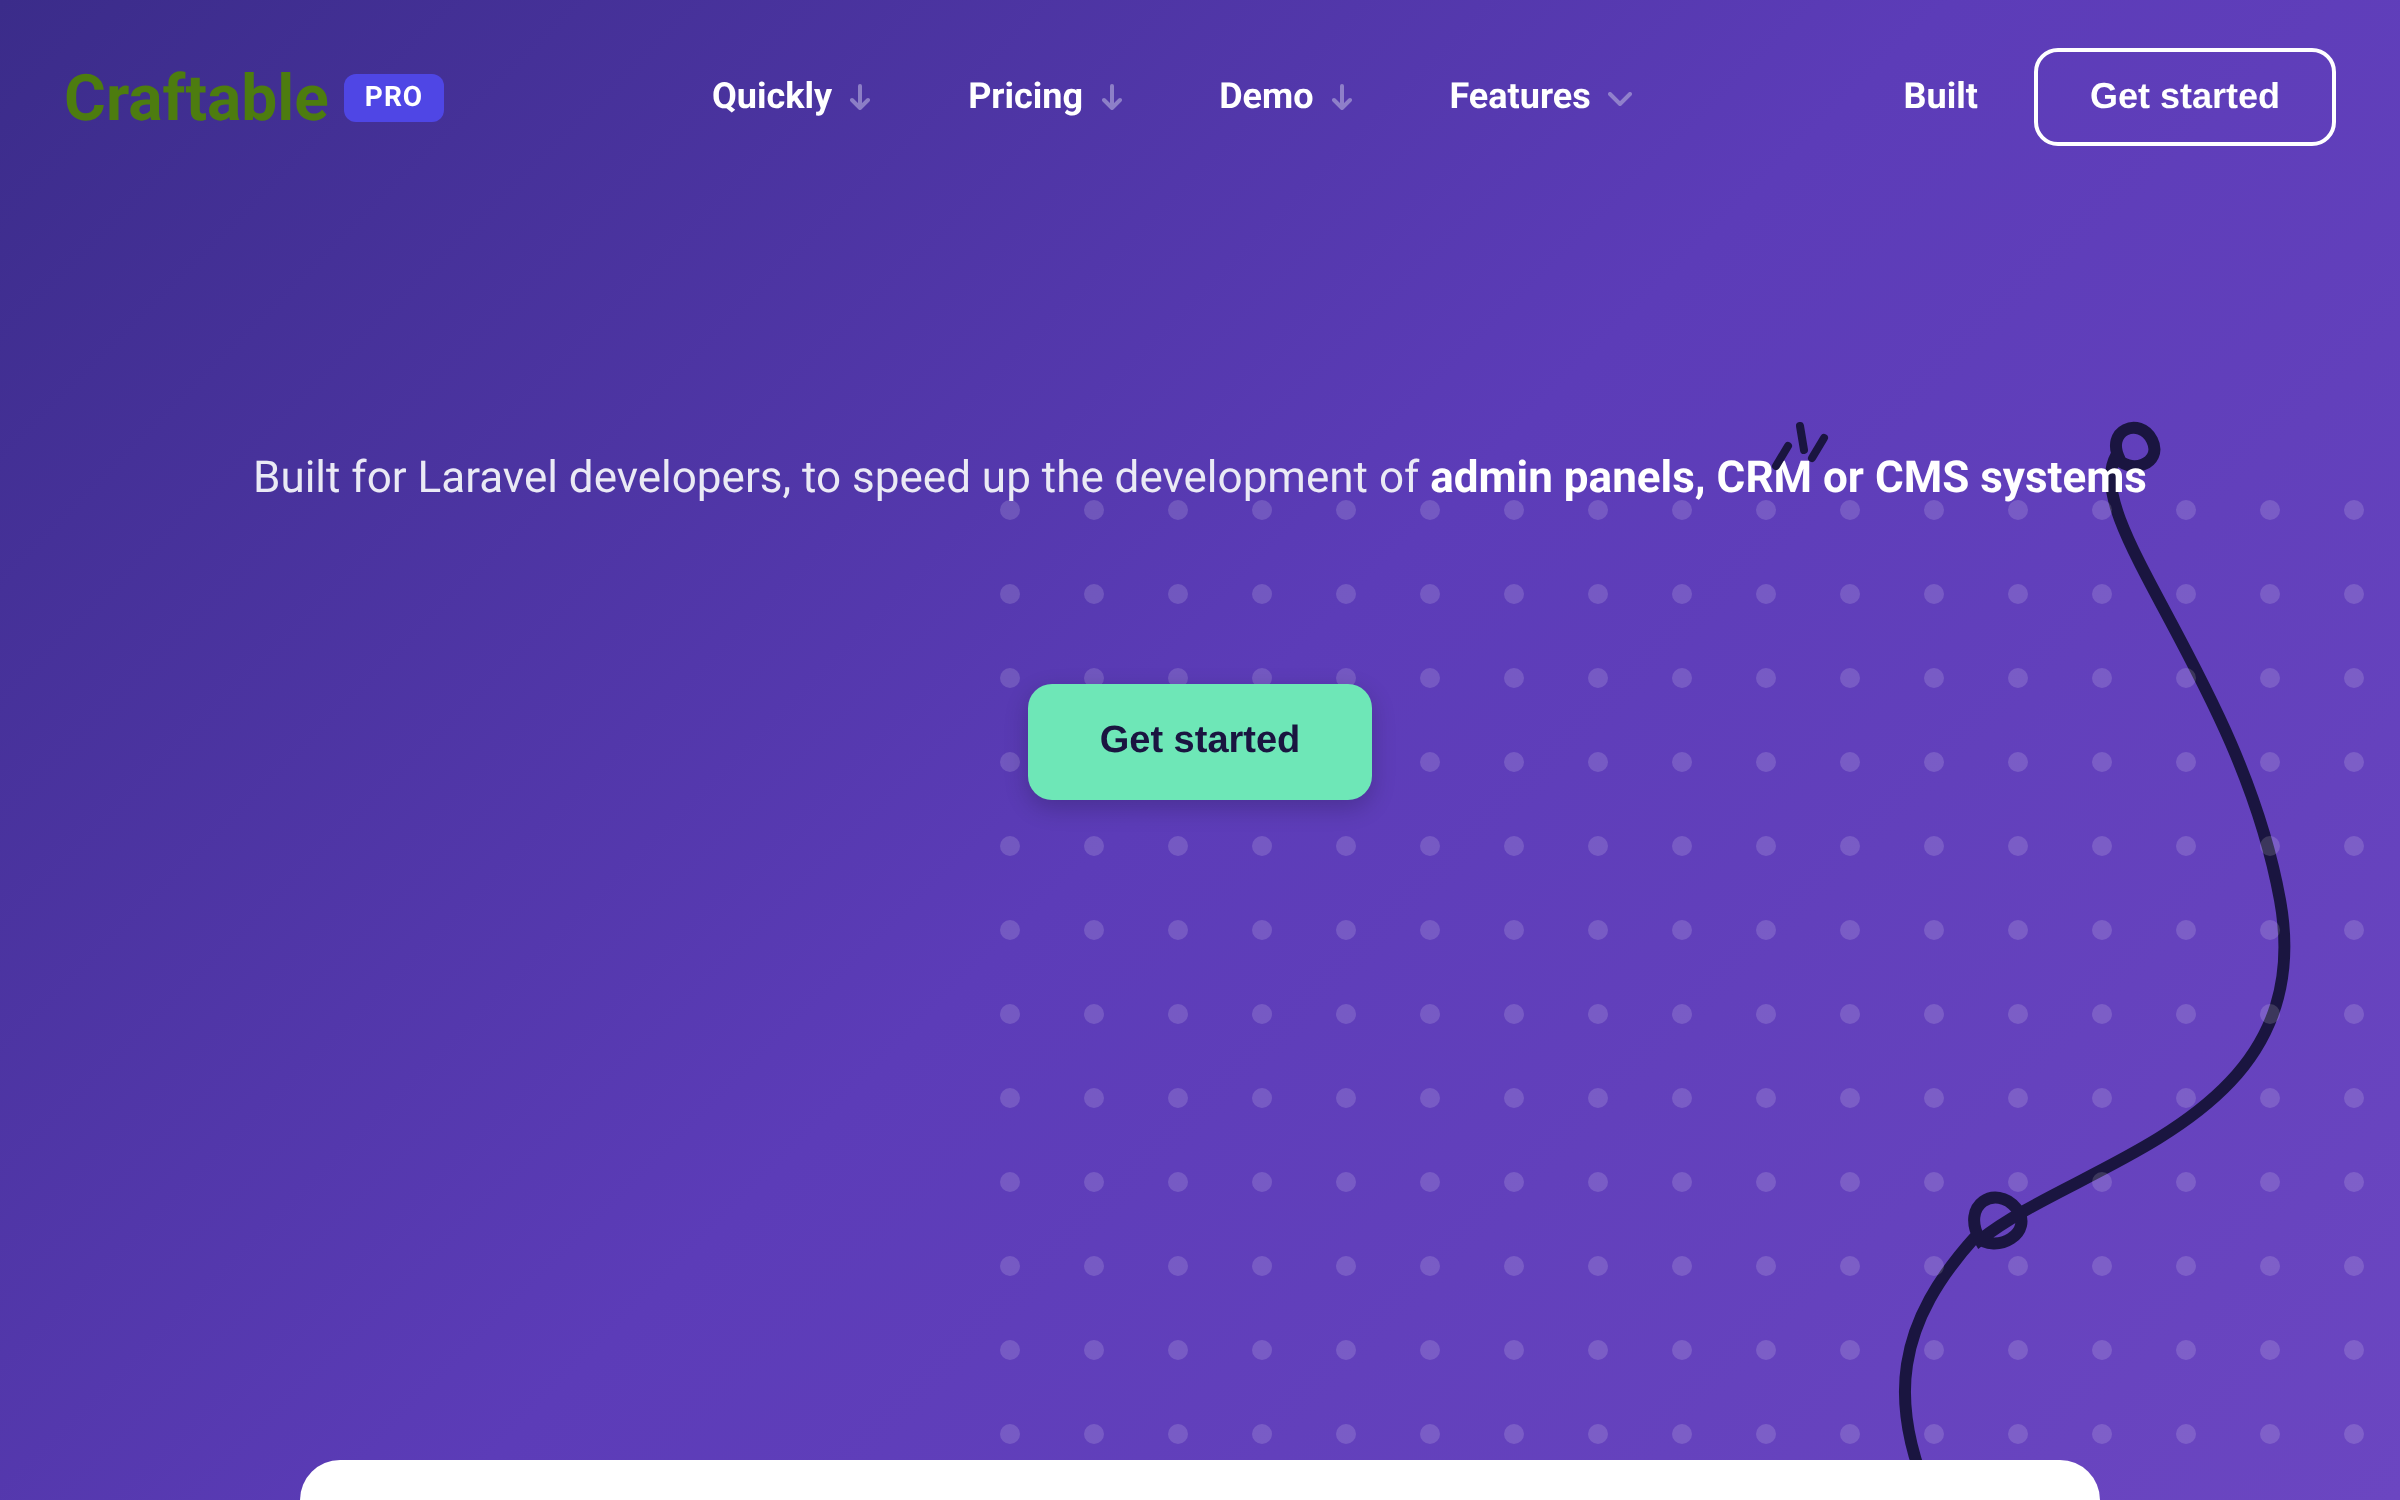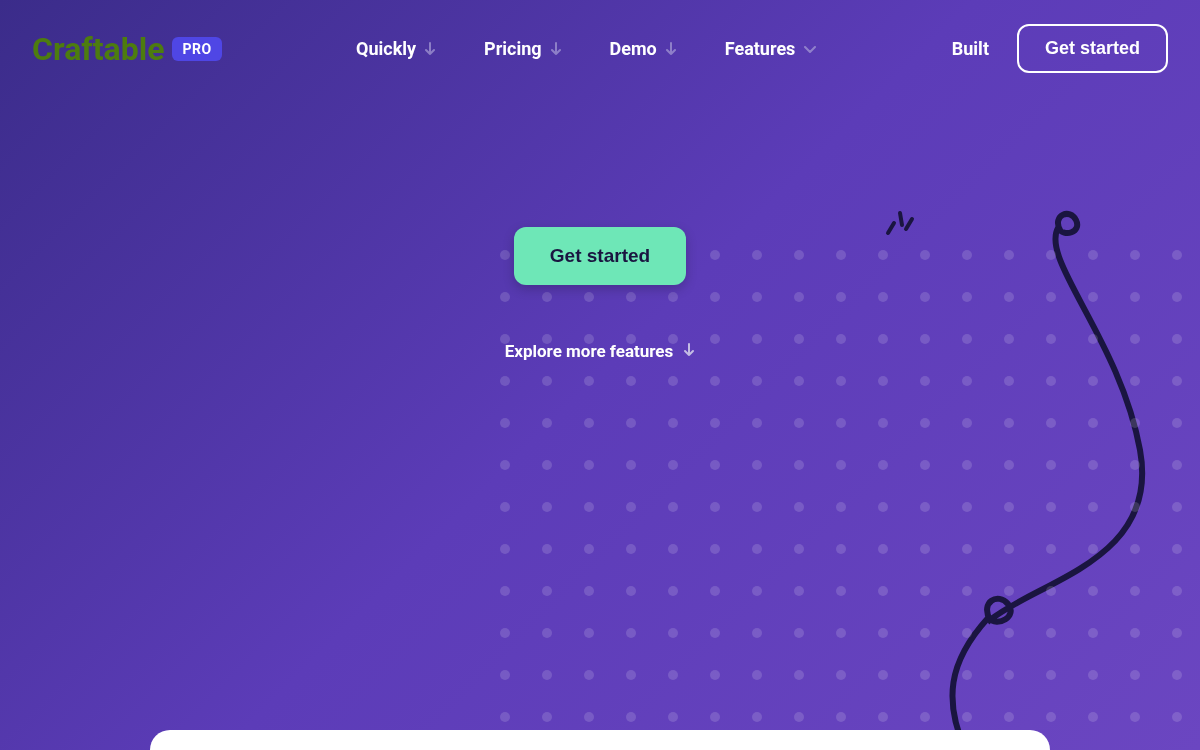--- a/index.html
+++ b/index.html
@@ -205,31 +205,24 @@
     </div>
   </nav>
 
   <div class="header-right">
     <a class="demo-link">Built</a>
     <button class="get-started-outline">Get started</button>
   </div>
 </header>
 
 <section class="hero">
+  <p class="hero-subtitle">
+    <span>Built for Laravel developers, to speed up the development of </span><strong>admin panels, CRM or CMS systems</strong>
+  </p>
   <button class="cta-button">Get started</button>
-  <div>
-    <a class="explore-link">
-      <span>Explore more features</span>
-      <span>
-        <svg width="12" height="14" viewBox="0 0 12 14" fill="none">
-            <path d="M6 1v11M2 8l4 4 4-4" stroke="#c4bce3" stroke-width="2" stroke-linecap="round" stroke-linejoin="round"></path>
-          </svg>
-      </span>
-    </a>
-  </div>
 </section>
 
 <div class="sparkle">
   <svg width="40" height="40" viewBox="0 0 40 40">
       <g stroke="#1a1540" stroke-width="4" stroke-linecap="round">
         <line x1="8" y1="28" x2="14" y2="18"></line>
         <line x1="20" y1="8" x2="22" y2="20"></line>
         <line x1="32" y1="14" x2="26" y2="24"></line>
       </g>
     </svg>

